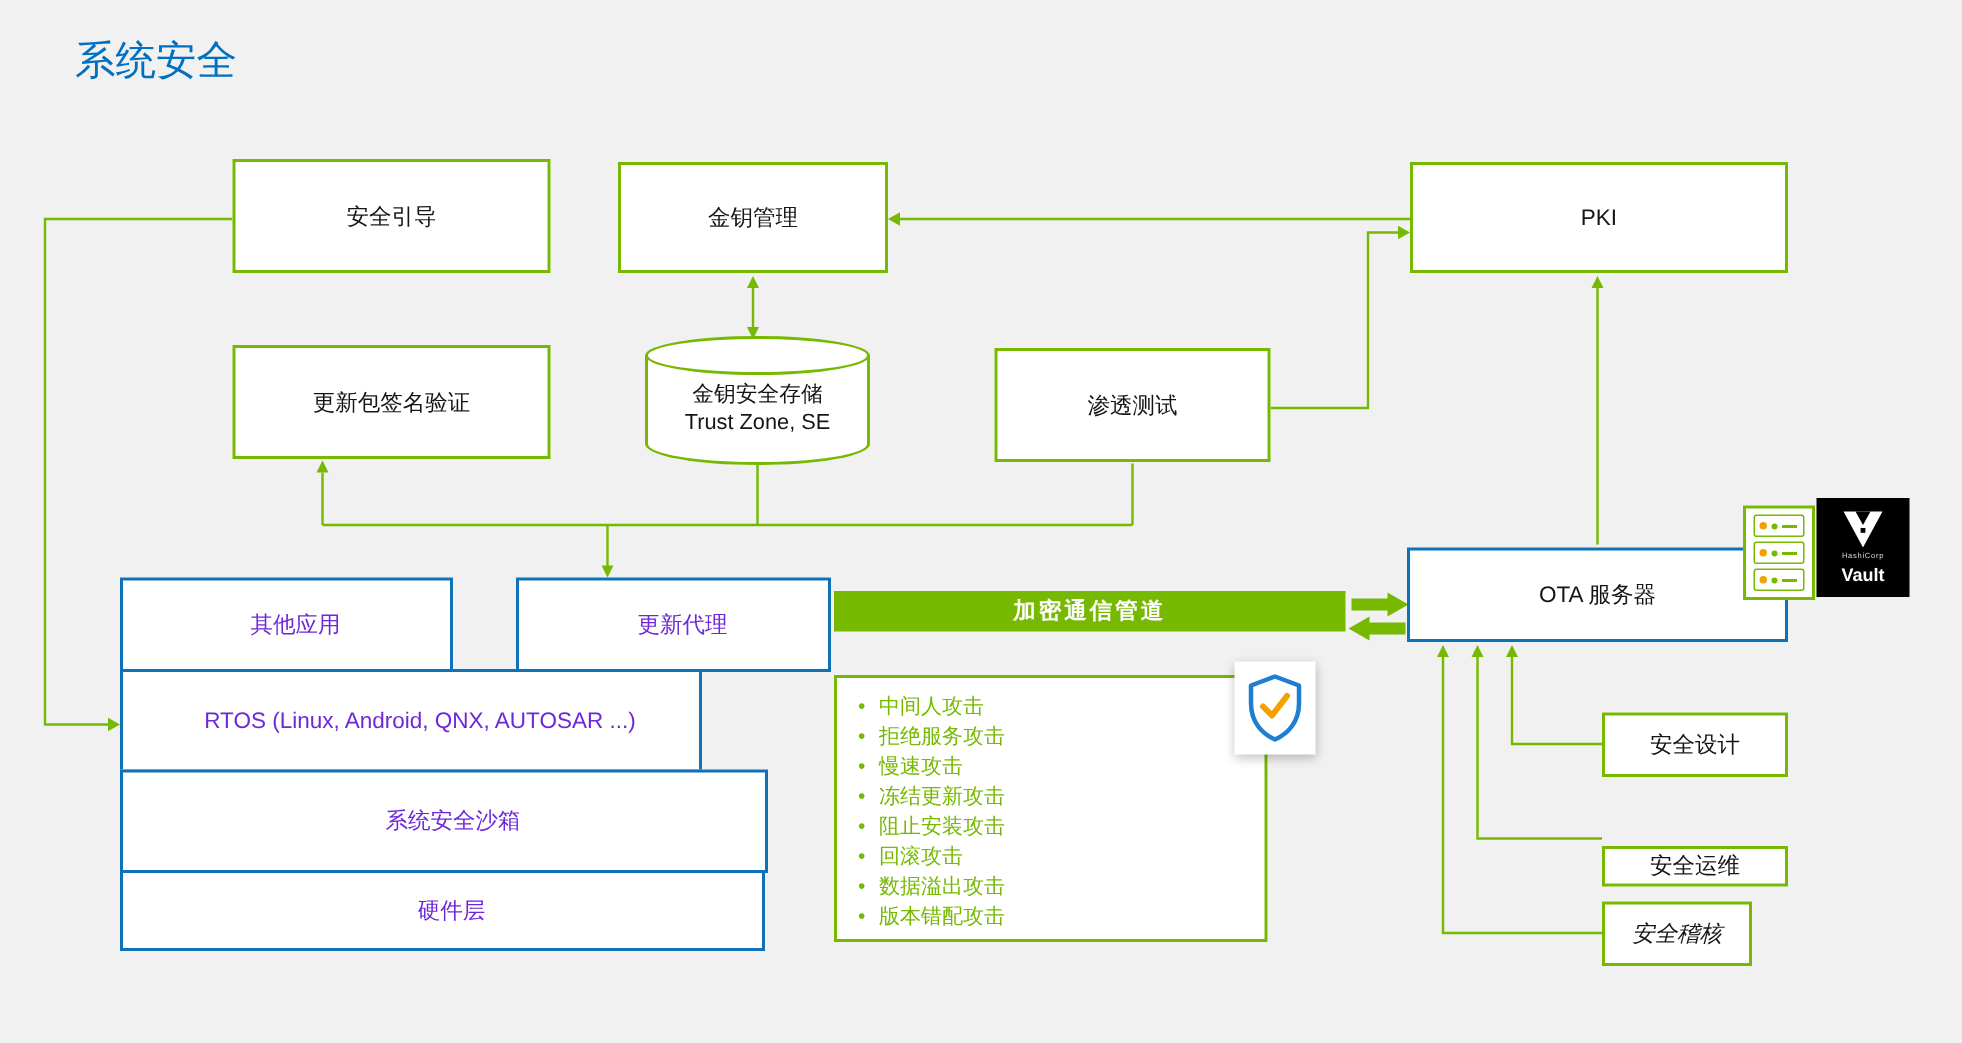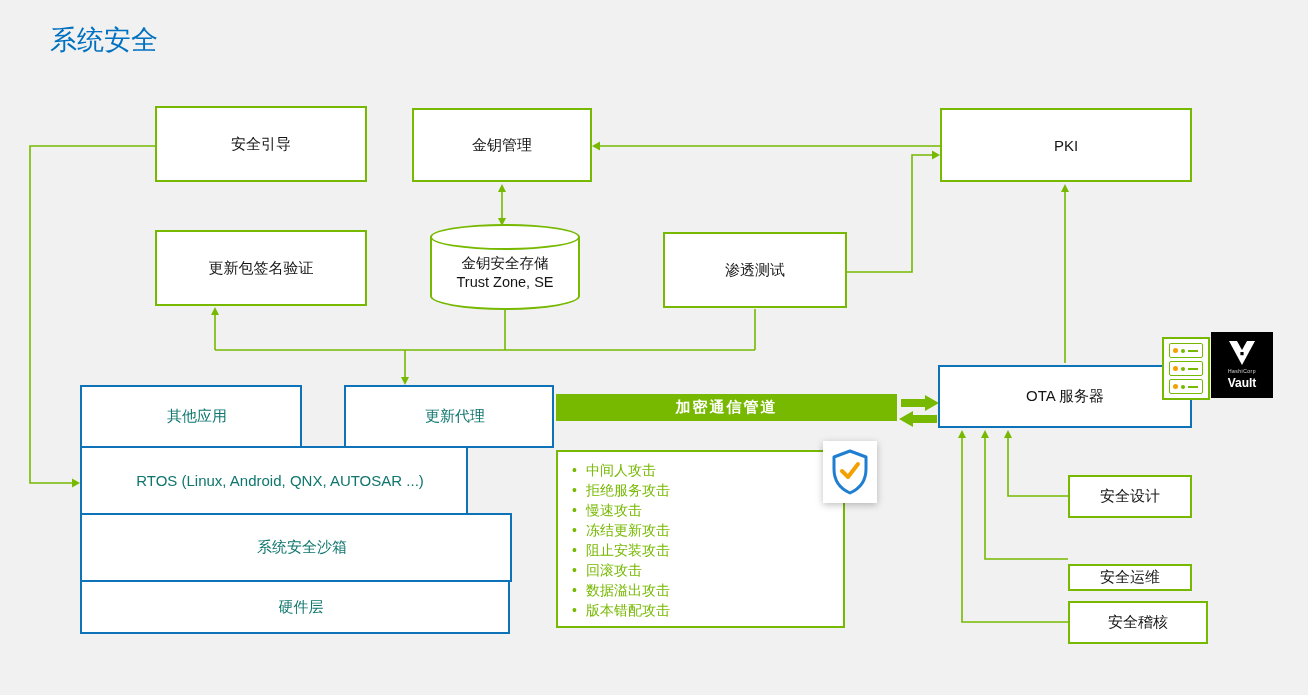--- a/index.html
+++ b/index.html
@@ -8,21 +8,21 @@
     --title:#0070c0;
     --bg:#f1f1f1;
   }
   *{margin:0;padding:0;box-sizing:border-box;}
   body{font-family:"Liberation Sans",sans-serif;background:#ddd;}
   .canvas{position:relative;width:1308px;height:695px;background:var(--bg);overflow:hidden;}
   .page-title{position:absolute;left:30px;top:22px;font-size:27px;font-weight:normal;color:var(--title);z-index:2;margin-left:20px;}
   svg.connectors{position:absolute;left:0;top:0;z-index:1;}
   .box{position:absolute;background:#fff;border:2px solid var(--green);display:flex;flex-direction:column;align-items:center;justify-content:center;text-align:center;font-size:15px;color:#151515;z-index:2;}
   .box.blue{border-color:var(--blue);}
-  .srow{position:absolute;background:#fff;border:2px solid var(--blue);display:flex;align-items:center;justify-content:center;text-align:center;font-size:15px;color:#0f766e;z-index:2;padding-left:12px;}
+  .srow{position:absolute;background:#fff;border:2px solid var(--blue);display:flex;align-items:center;justify-content:center;text-align:center;font-size:15px;color:#6d28d9;z-index:2;padding-left:12px;}
   .pipeline{position:absolute;left:556px;top:394px;width:341px;height:27px;background:var(--green);color:#fff;font-weight:bold;font-size:15px;letter-spacing:2px;display:flex;align-items:center;justify-content:center;z-index:2;font-family:Liberation Mono, monospace;}
   
   .cyl{position:absolute;left:430px;top:224px;width:150px;height:90px;z-index:2;}
   .cyl-body{position:absolute;left:0;top:13px;width:150px;height:73px;background:#fff;border:2px solid var(--green);border-top:none;border-radius:0 0 75px 75px / 0 0 14px 14px;}
   .cyl-top{position:absolute;left:0;top:0;width:150px;height:26px;background:#fff;border:2px solid var(--green);border-radius:50%;}
   .cyl-text{position:absolute;left:0;top:30px;width:150px;text-align:center;font-size:14.5px;color:#151515;line-height:19px;}
   
   .attacks{position:absolute;left:556px;top:450px;width:289px;height:178px;background:#fff;border:2px solid var(--green);z-index:2;padding:8px 0 0 14px;}
   .attacks ul{list-style:none;}
   .attacks li{font-size:14px;color:var(--green);line-height:20px;padding-left:14px;position:relative;}
@@ -178,17 +178,17 @@
       <path d="M12 22 L18 28 L28 15" fill="none" stroke="#f2a100" stroke-width="4" stroke-linecap="round" stroke-linejoin="round"></path>
     </svg>
   </div>
 
   <div class="box" style="left:1068px;top:475px;width:124px;height:43px;">
     <span>安全设计</span>
   </div>
   <div class="box" style="left:1068px;top:564px;width:124px;height:27px;">
     <span>安全运维</span>
   </div>
-  <div class="box" style="left:1068px;top:601px;width:140px;height:43px;">
+  <div class="box" style="left:1068px;top:601px;width:100px;height:43px;font-style:italic;">
     <span>安全稽核</span>
   </div>
 
 </div>
 
 </body></html>

